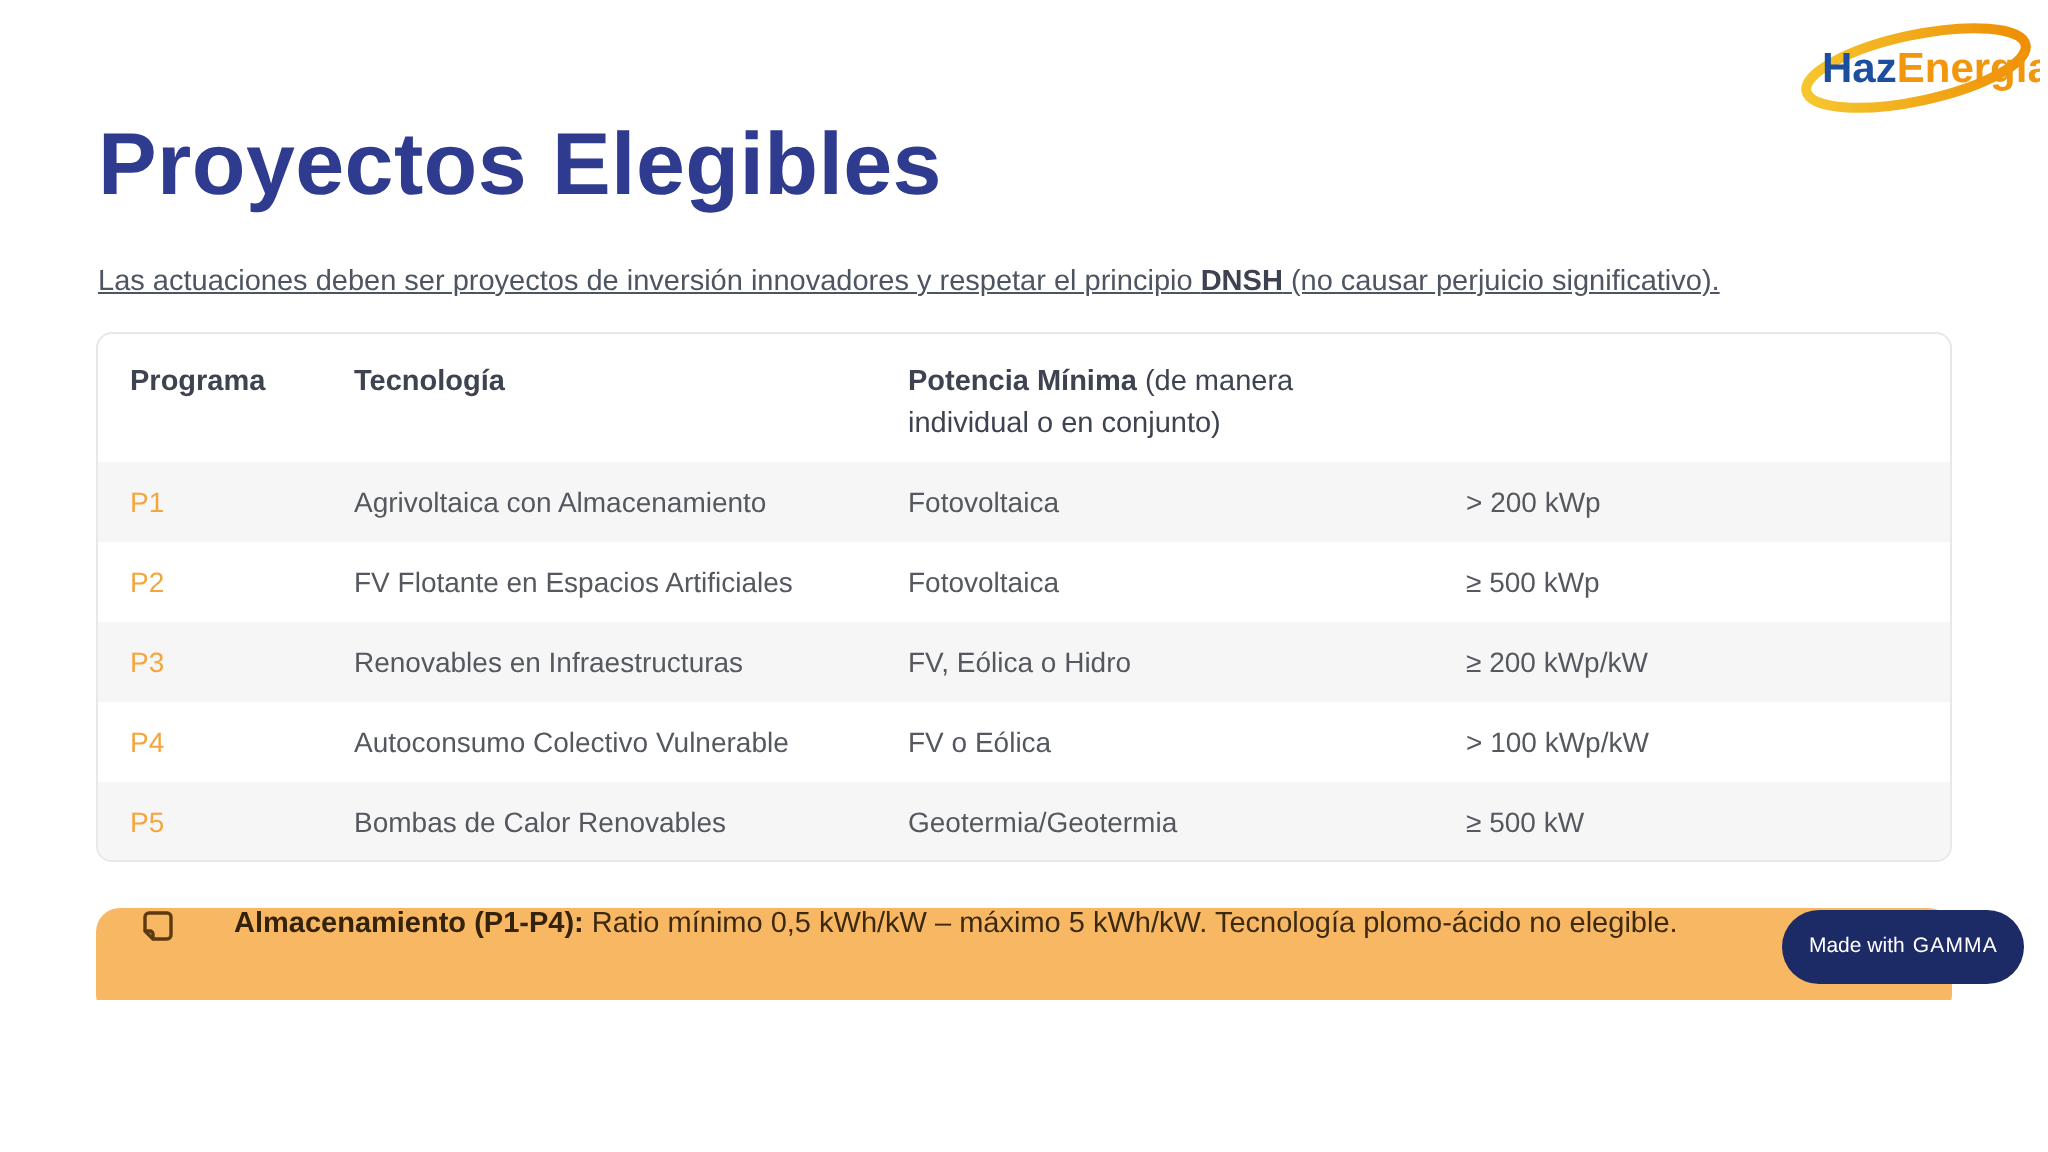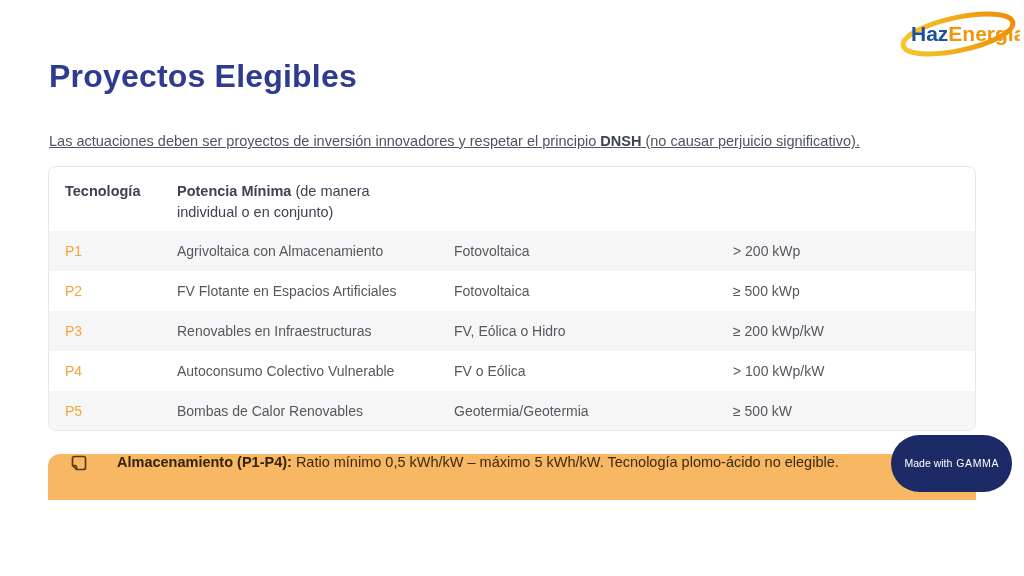--- a/index.html
+++ b/index.html
@@ -11,21 +11,21 @@
     font-family:"Liberation Sans", sans-serif;
     overflow:hidden;
   }
 
   
   .logo { position:absolute; top:6px; right:4px; width:122px; height:54px; }
 
   
   .title {
     position:absolute; left:49px; top:58px;
-    font-size:32px; font-weight:bold; color:#2E3B8F;
+    font-size:44px; font-weight:bold; color:#2E3B8F;
     letter-spacing:0.2px;
   }
 
   
   .intro {
     position:absolute; left:49px; top:131px; width:900px;
     font-size:14.5px; color:#4E5562; line-height:1.4;text-decoration:underline;
   }
   .intro b { color:#3C4250; }
 
@@ -65,21 +65,21 @@
     font-size:14.5px; color:#3B2A10;
   }
   .callout b { color:#33230B; }
   .note-ic { flex:0 0 auto; display:block; }
 
   
   .badge {
     position:absolute; right:12px; bottom:8px;
     background:#1C2A66; color:#ffffff;
     border-radius:999px;
-    padding:22px 13px;
+    padding:12px 13px;
     font-size:10.5px; line-height:1.2;
     display:flex; align-items:center; gap:4px;
     cursor:pointer;
   }
   .badge .brand { font-weight:normal; letter-spacing:0.6px; }
 </style>
 </head>
 <body>
 
 <div class="slide">
@@ -96,20 +96,21 @@
     </g>
     <text x="13" y="35" font-family="Liberation Sans, sans-serif" font-size="21" font-weight="bold"><tspan fill="#1C4F9E">Haz</tspan><tspan fill="#F2960E">Energía</tspan></text>
   </svg>
 
   <h1 class="title">Proyectos Elegibles</h1>
 
   <p class="intro"><span>Las actuaciones deben ser proyectos de inversión innovadores y respetar el principio </span><b>DNSH</b><span> (no causar perjuicio significativo).</span></p>
 
   <div class="card">
     <div class="trow thead">
+      <div class="cell">Programa</div>
       <div class="cell">Tecnología</div>
       <div class="cell"><span>Potencia Mínima</span><span class="light"> (de manera individual o en conjunto)</span></div>
     </div>
 
     <div class="trow rrow alt">
       <div class="cell prog">P1</div>
       <div class="cell">Agrivoltaica con Almacenamiento</div>
       <div class="cell">Fotovoltaica</div>
       <div class="cell">&gt; 200 kWp</div>
     </div>

